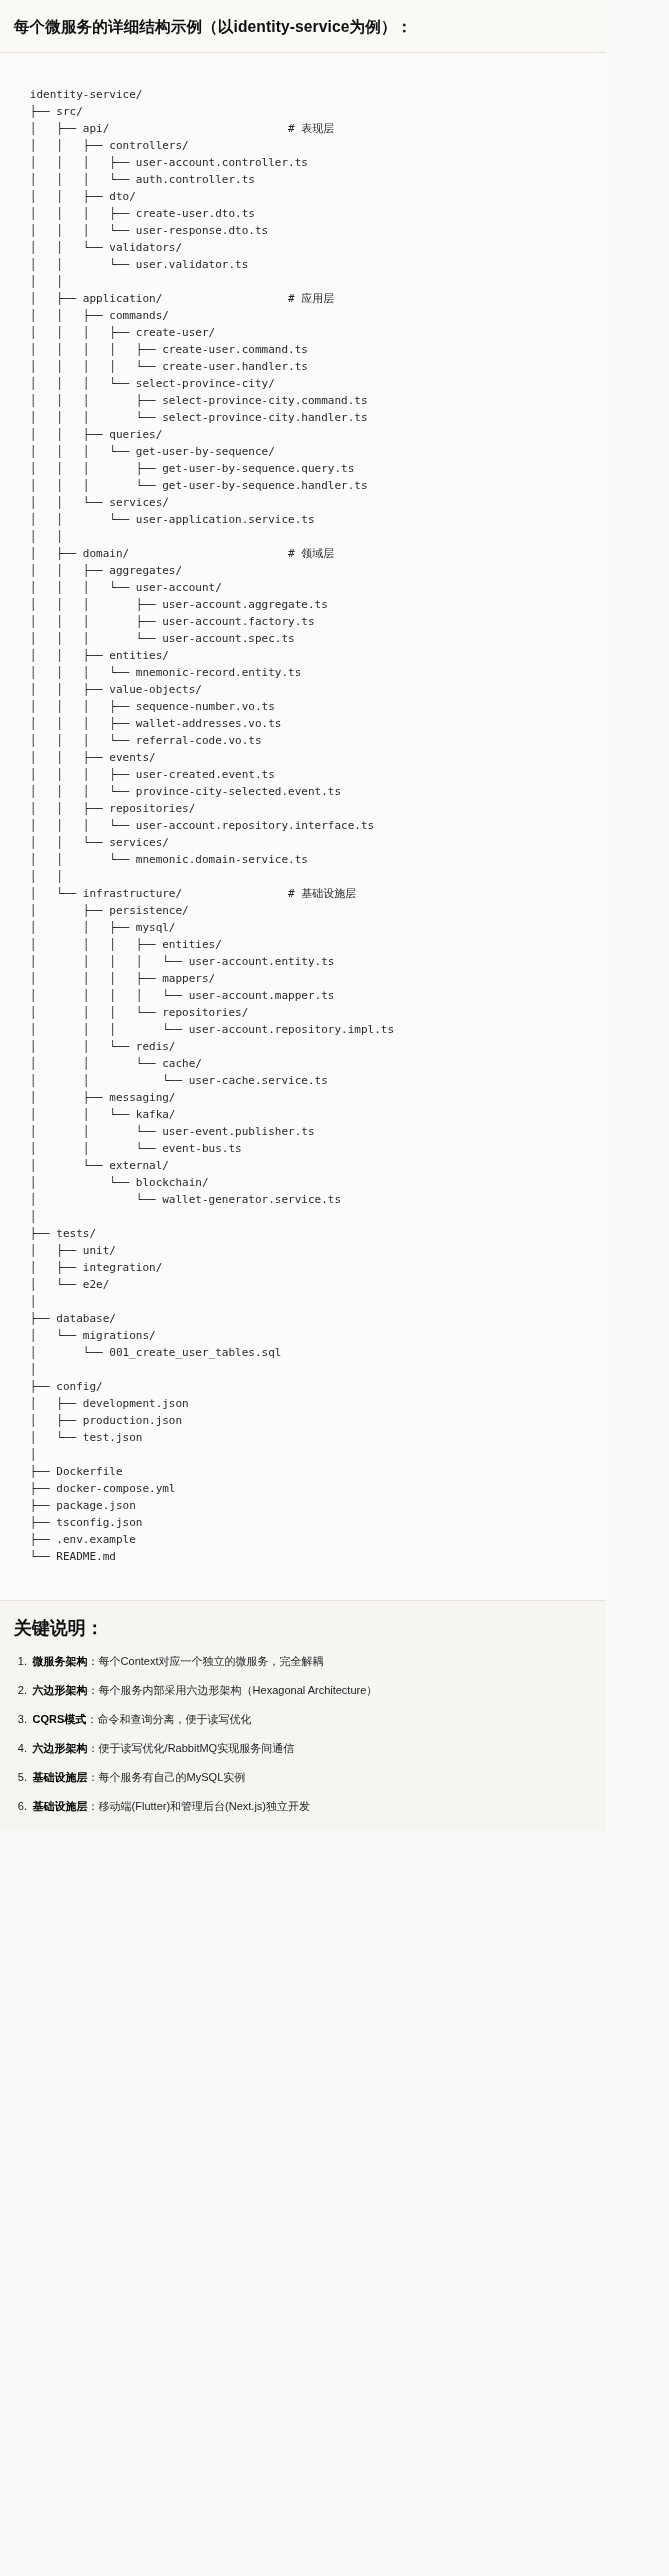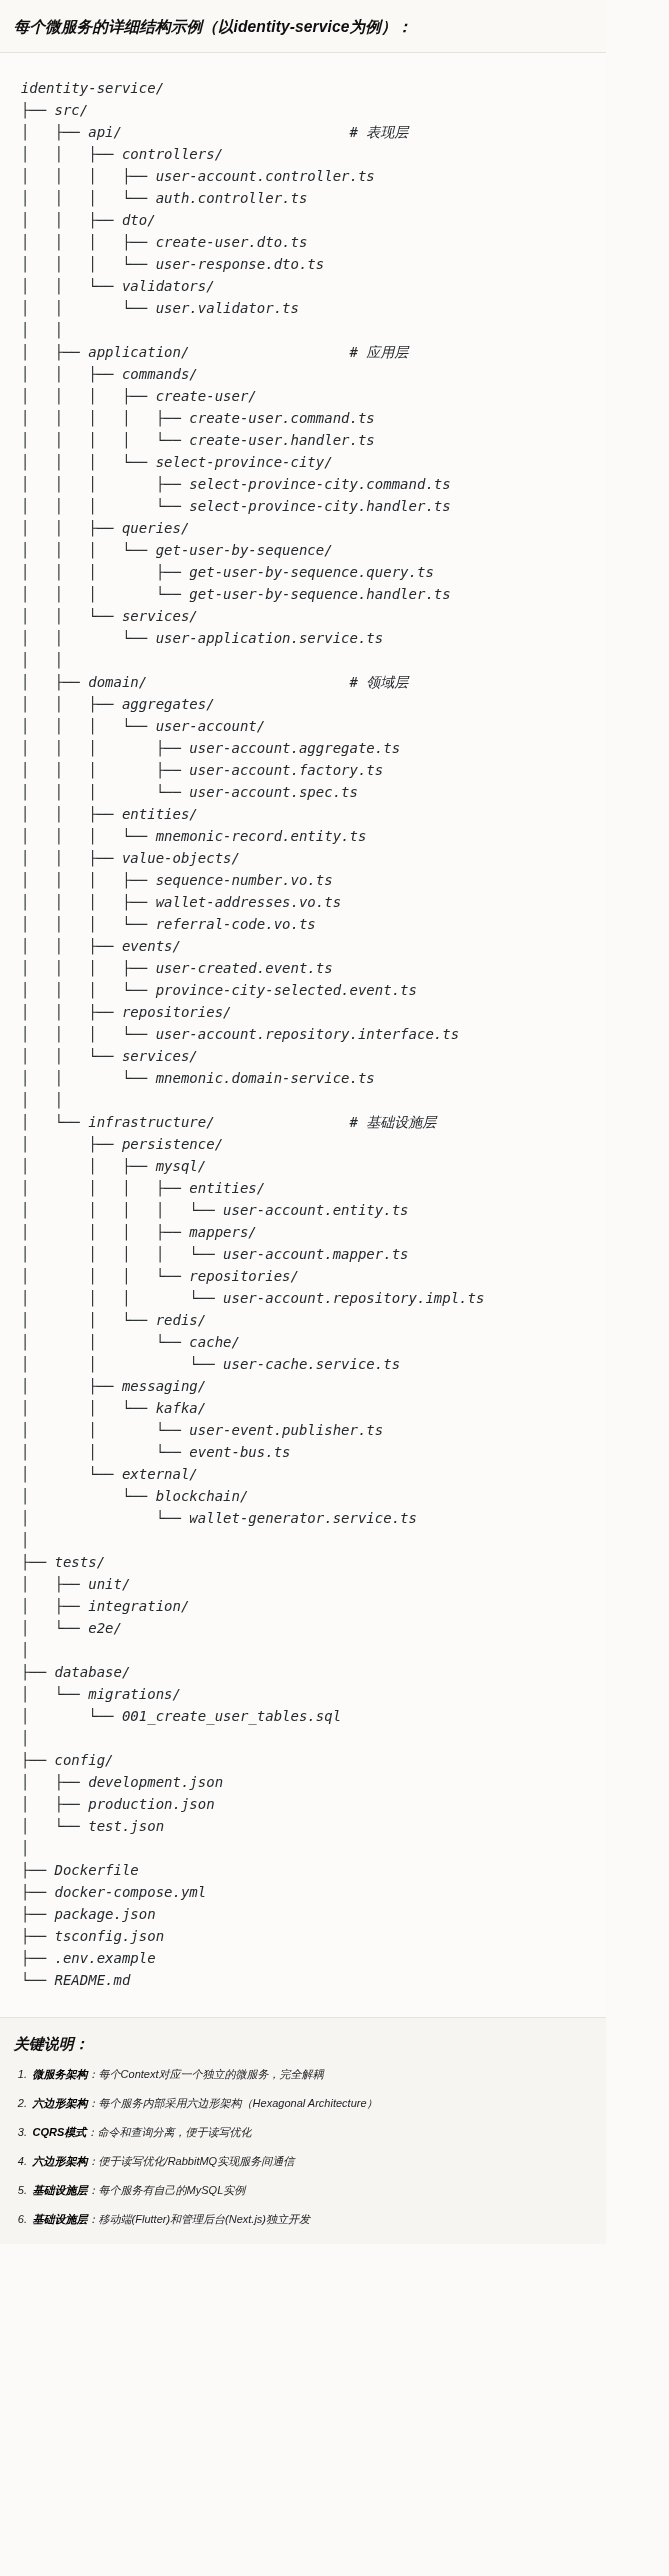--- a/index.html
+++ b/index.html
@@ -9,21 +9,20 @@
   }
   body {
     width: 669px;
     font-family: "Liberation Sans", sans-serif;
     color: #1a1a1a;
     -webkit-font-smoothing: antialiased;
   }
   .page {
     width: 606px;
     box-sizing: border-box;
-    font-style: italic;
   }
 
   
   .heading-band {
     padding: 16.3px 13.8px 15px 13.8px;
     border-bottom: 0.6px solid #e6e3dd;
     background: #faf9f6;
   }
   .heading-title {
     font-size: 15.6px;
@@ -34,37 +33,37 @@
     margin: 0;
   }
 
   
   .code-block {
     padding: 16.3px 13.8px 19px 13.8px;
     background: #fcfbf9;
     border-bottom: 0.6px solid #e6e3dd;
   }
   pre.tree {
-    margin: 7px;
+    margin: 16px;
     font-family: "DejaVu Sans Mono", "Liberation Mono", monospace;
-    font-size: 14px;
-    line-height: 22px;
+    font-size: 11px;
+    line-height: 17px;
     color: #24292e;
     white-space: pre;
     letter-spacing: 0px;
     tab-size: 4;
   }
 
   
   .notes-block {
     padding: 16.3px 13.8px 16.3px 13.8px;
     background: #f7f5f1;
   }
   .notes-title {
-    font-size: 15px;
+    font-size: 18px;
     font-weight: bold;
     color: #0f0f0f;
     margin: 0 0 13.8px 0;
     line-height: 1.3;
   }
   ol.notes-list {
     margin: 0 0 0 0;
     padding: 0 0 0 16.3px;
     list-style: decimal;
   }

